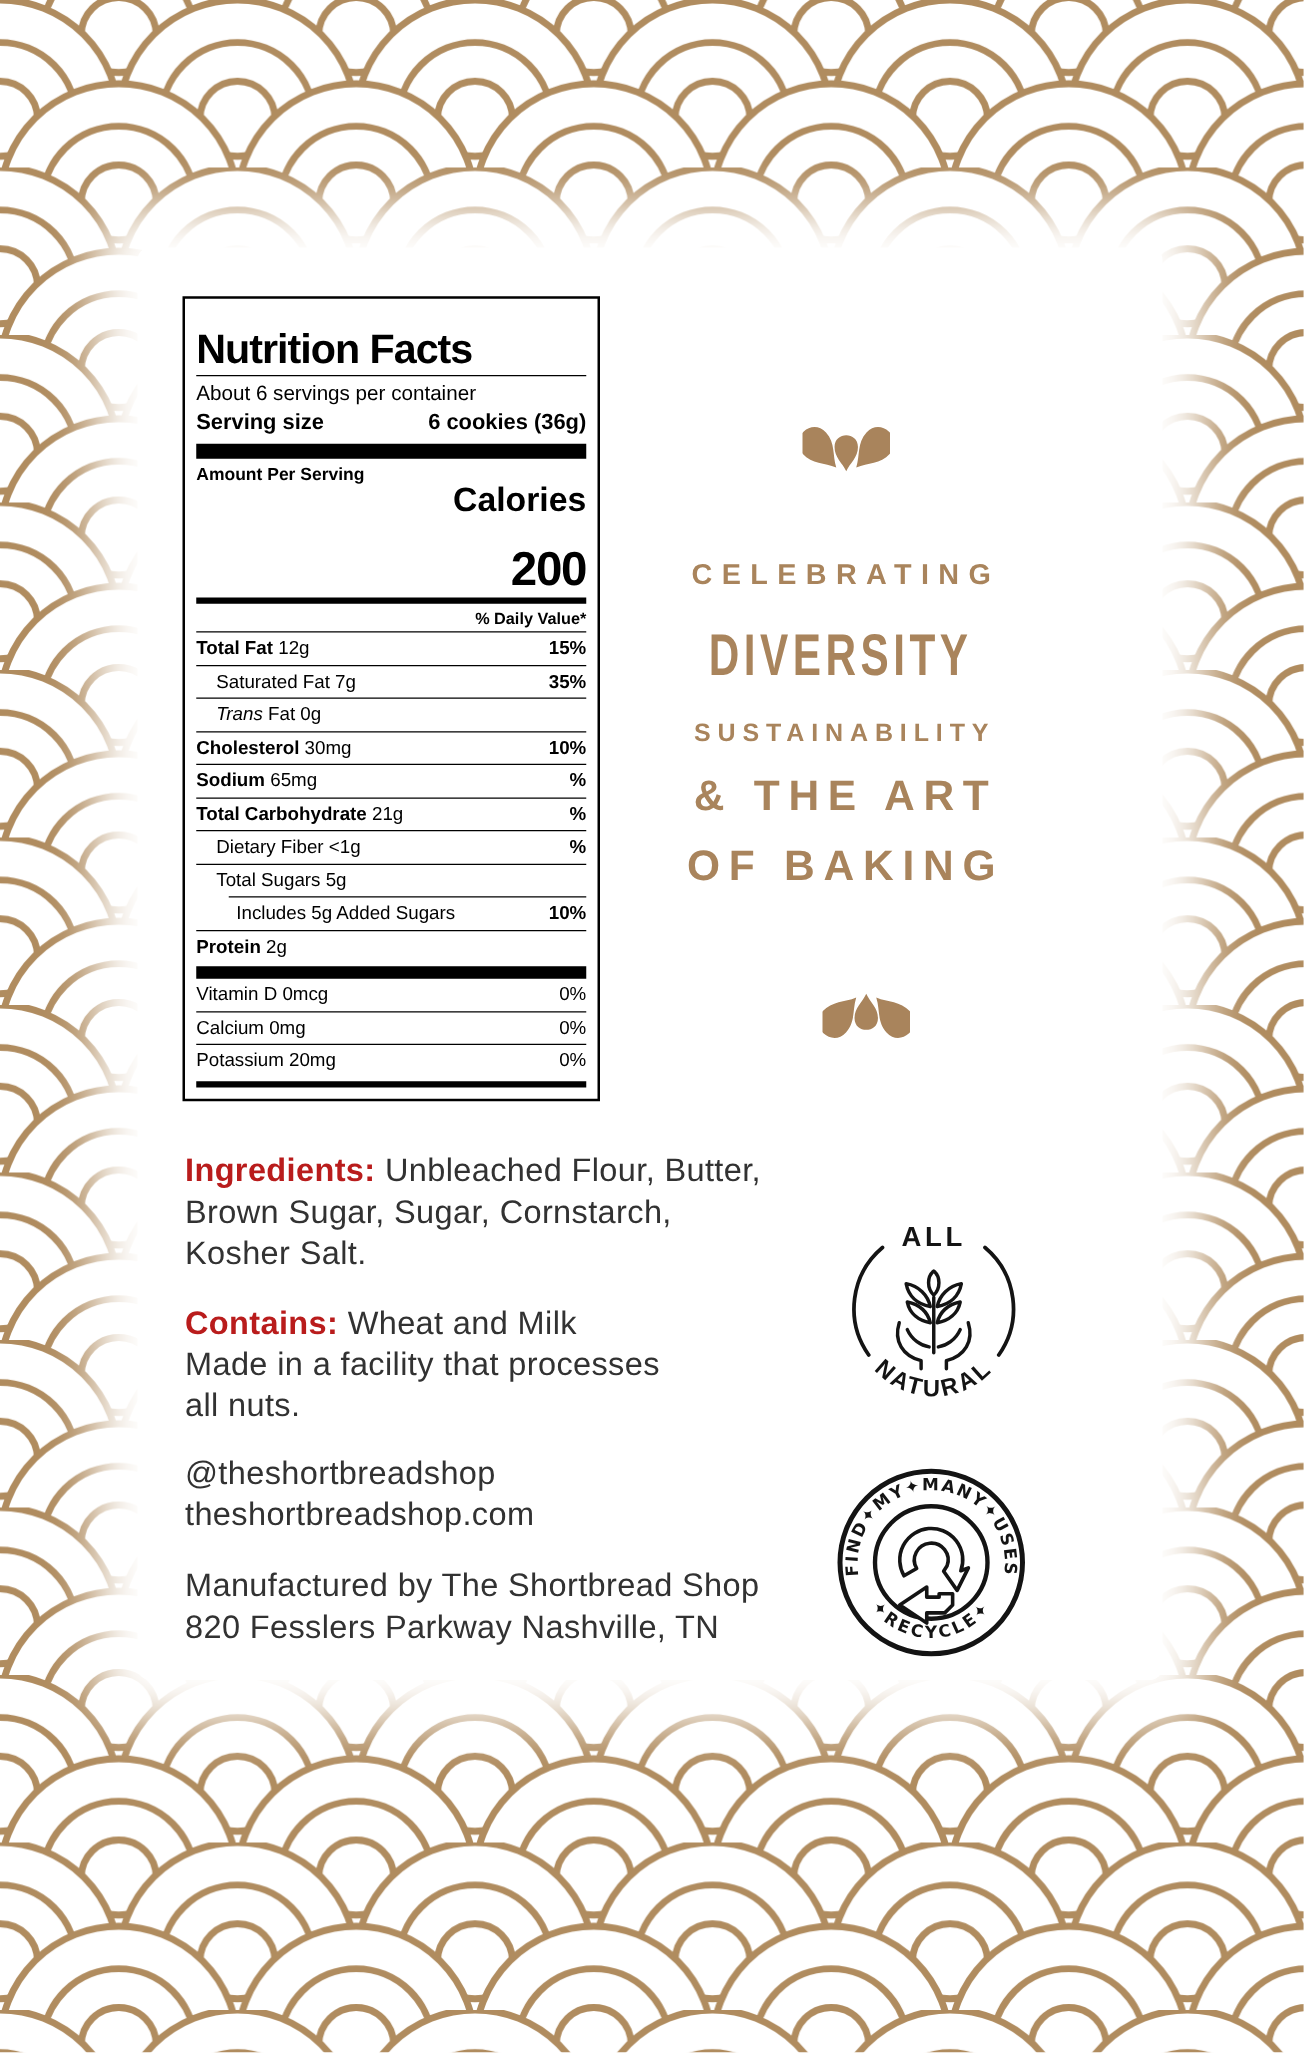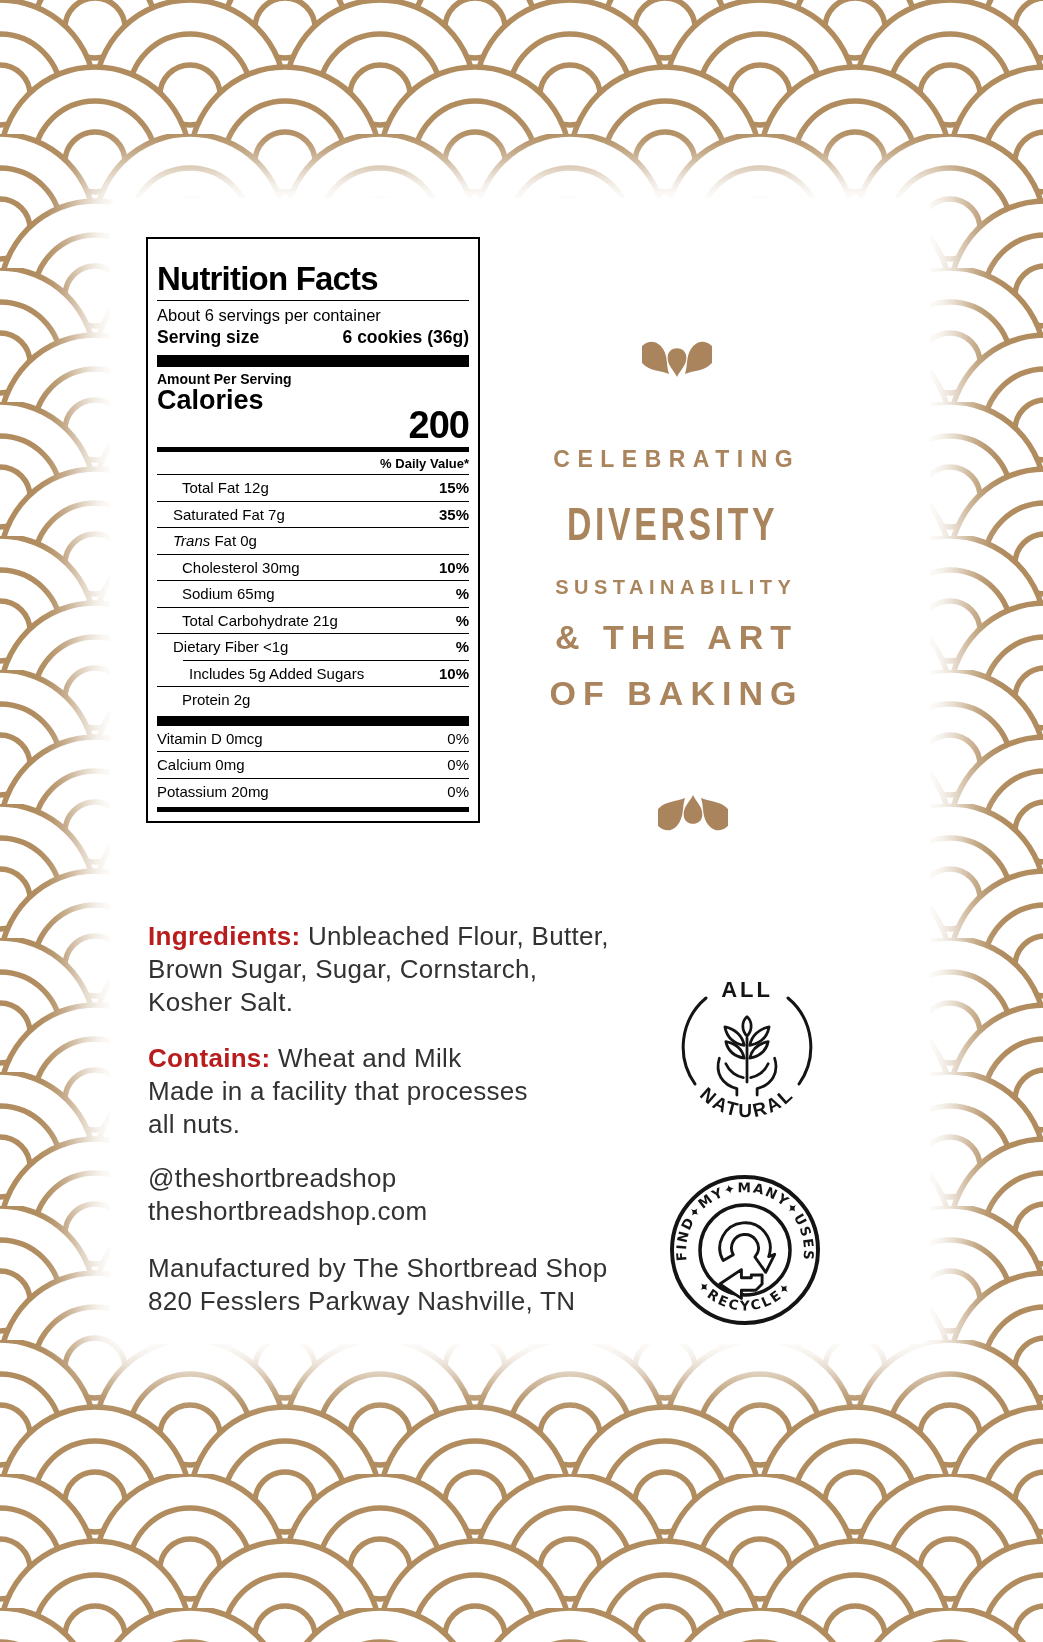--- a/index.html
+++ b/index.html
@@ -26,32 +26,32 @@
     color:#000;
   }
   .nf-title { font-size:33px; font-weight:bold; letter-spacing:-0.8px; line-height:1.08; }
   .nf-rule { height:1px; background:#000; margin:3px 0 4px 0; }
   .nf-servings { font-size:16.5px; line-height:1.25; }
   .nf-servingsize { display:flex; justify-content:space-between; font-size:17.5px; font-weight:bold; line-height:1.3; margin-top:1px; }
   .bar12 { height:12px; background:#000; margin:6px 0 4px 0; }
   .bar10 { height:10px; background:#000; margin:3px 0 0 0; }
   .bar5  { height:5px;  background:#000; margin:3px 0 0 0; }
   .nf-aps { font-size:14px; font-weight:bold; margin-top:2px; }
-  .nf-cal { display:flex; align-items:flex-start; justify-content:space-between; margin-top:-2px; }
+  .nf-cal { display:flex; align-items:flex-end; justify-content:space-between; margin-top:-2px;flex-direction:column; }
   .nf-cal-label { font-size:27px; font-weight:bold; }
   .nf-cal-value { font-size:38px; font-weight:bold; letter-spacing:-1px; line-height:1;margin-top:21px; }
   .nf-dvh { text-align:right; font-size:13px; font-weight:bold; padding:4px 0 3px 0; border-bottom:1px solid #000; }
   .nrow { border-top:1px solid #000; }
   .nrows .nrow:first-child { border-top:none; }
   .nrow.indent-rule { border-top:none; }
   .nrow.indent-rule::before { content:""; display:block; height:1px; background:#000; margin-left:26px; }
   .nrow-inner { display:flex; justify-content:space-between; align-items:baseline; padding:4px 0 3.5px 0; font-size:15px; line-height:1.2; }
   .nlabel.ind1 { padding-left:16px; }
   .nlabel.ind2 { padding-left:32px; }
-  .nlabel b { font-weight:normal;margin-left:25px; }
+  .nlabel b { font-weight:bold; }
   .nlabel i { font-style:italic; }
   .ndv.bold { font-weight:bold; }
   .nf-footnote { font-size:11.5px; line-height:1.18; text-align:justify; padding:4px 0 0 8px; text-indent:-8px; }
 
   
   .tagline { position:absolute; left:503px; top:0; width:340px; text-align:center; color:#A9845C; }
   .tg-line { position:absolute; left:0; right:0; }
   .tg-celebrating { top:446px; font-size:23px; font-weight:bold; letter-spacing:7.5px; padding-left:7.5px; }
   .tg-diversity { top:496px; font-size:47px; font-weight:bold; letter-spacing:5px; }
   .tg-diversity span { display:inline-block; transform:scaleX(0.72); transform-origin:center; }
@@ -151,20 +151,26 @@
         <div class="nrow">
           <div class="nrow-inner">
             <span class="nlabel ind0"><b>Total Carbohydrate</b> 21g</span>
             <span class="ndv bold">%</span>
           </div>
         </div>
         <div class="nrow">
           <div class="nrow-inner">
             <span class="nlabel ind1">Dietary Fiber &lt;1g</span>
             <span class="ndv bold">%</span>
+          </div>
+        </div>
+        <div class="nrow">
+          <div class="nrow-inner">
+            <span class="nlabel ind1">Total Sugars 5g</span>
+            <span class="ndv"></span>
           </div>
         </div>
         <div class="nrow indent-rule">
           <div class="nrow-inner">
             <span class="nlabel ind2">Includes 5g Added Sugars</span>
             <span class="ndv bold">10%</span>
           </div>
         </div>
         <div class="nrow">
           <div class="nrow-inner">

